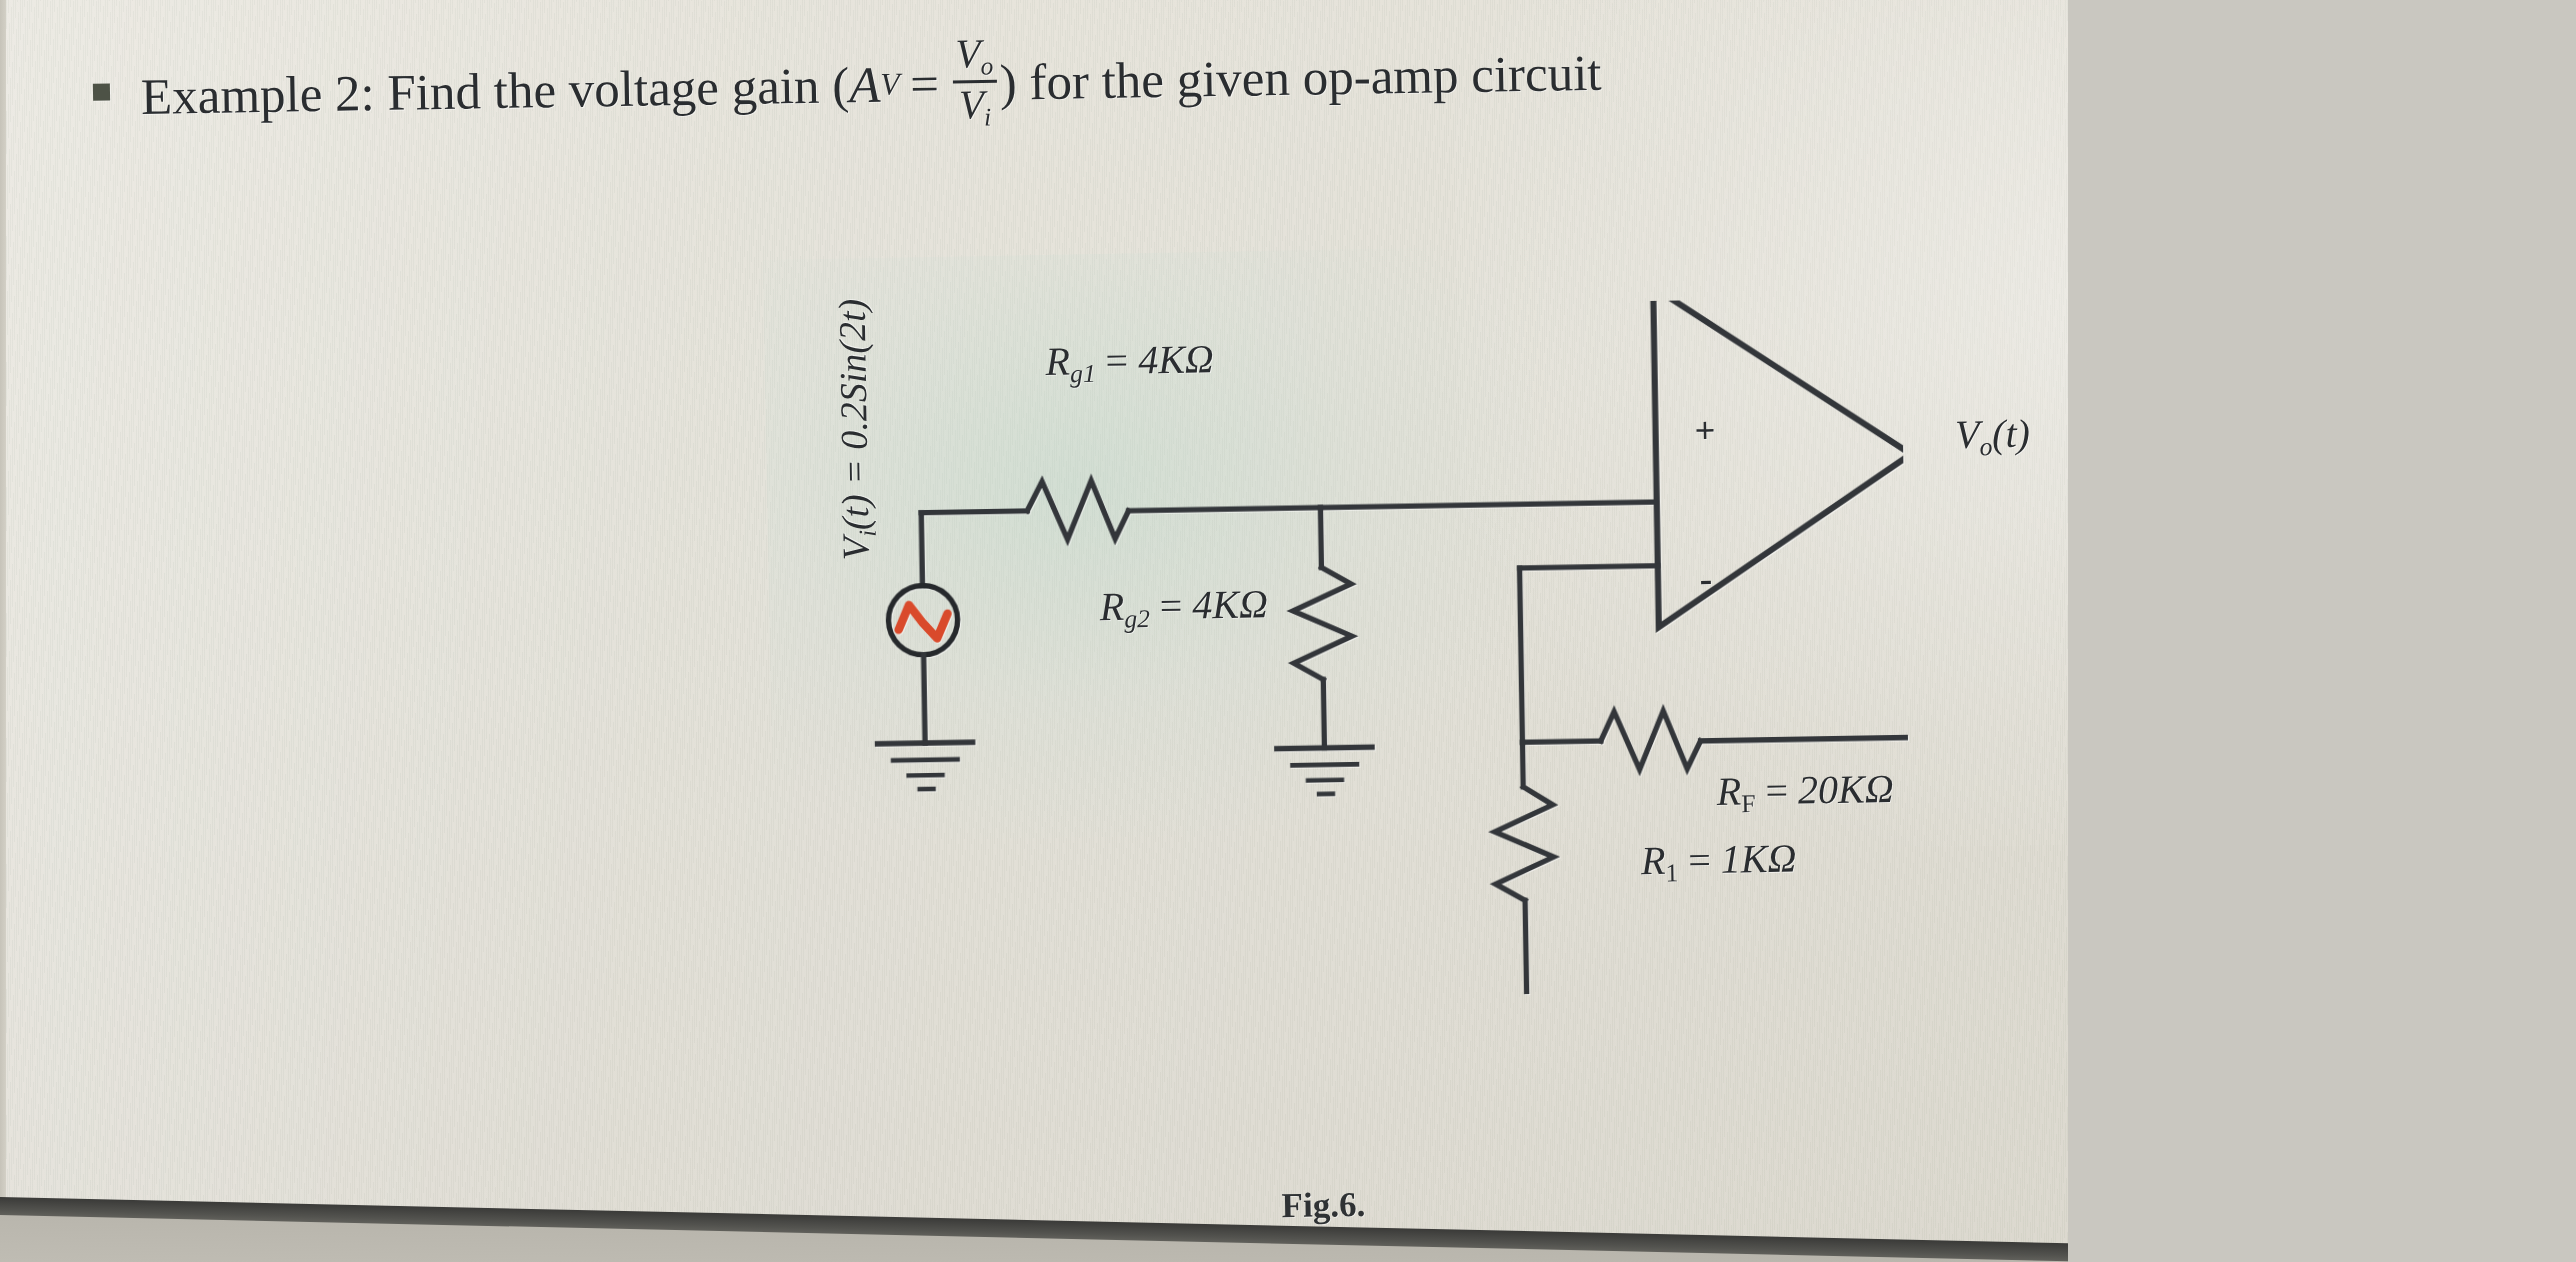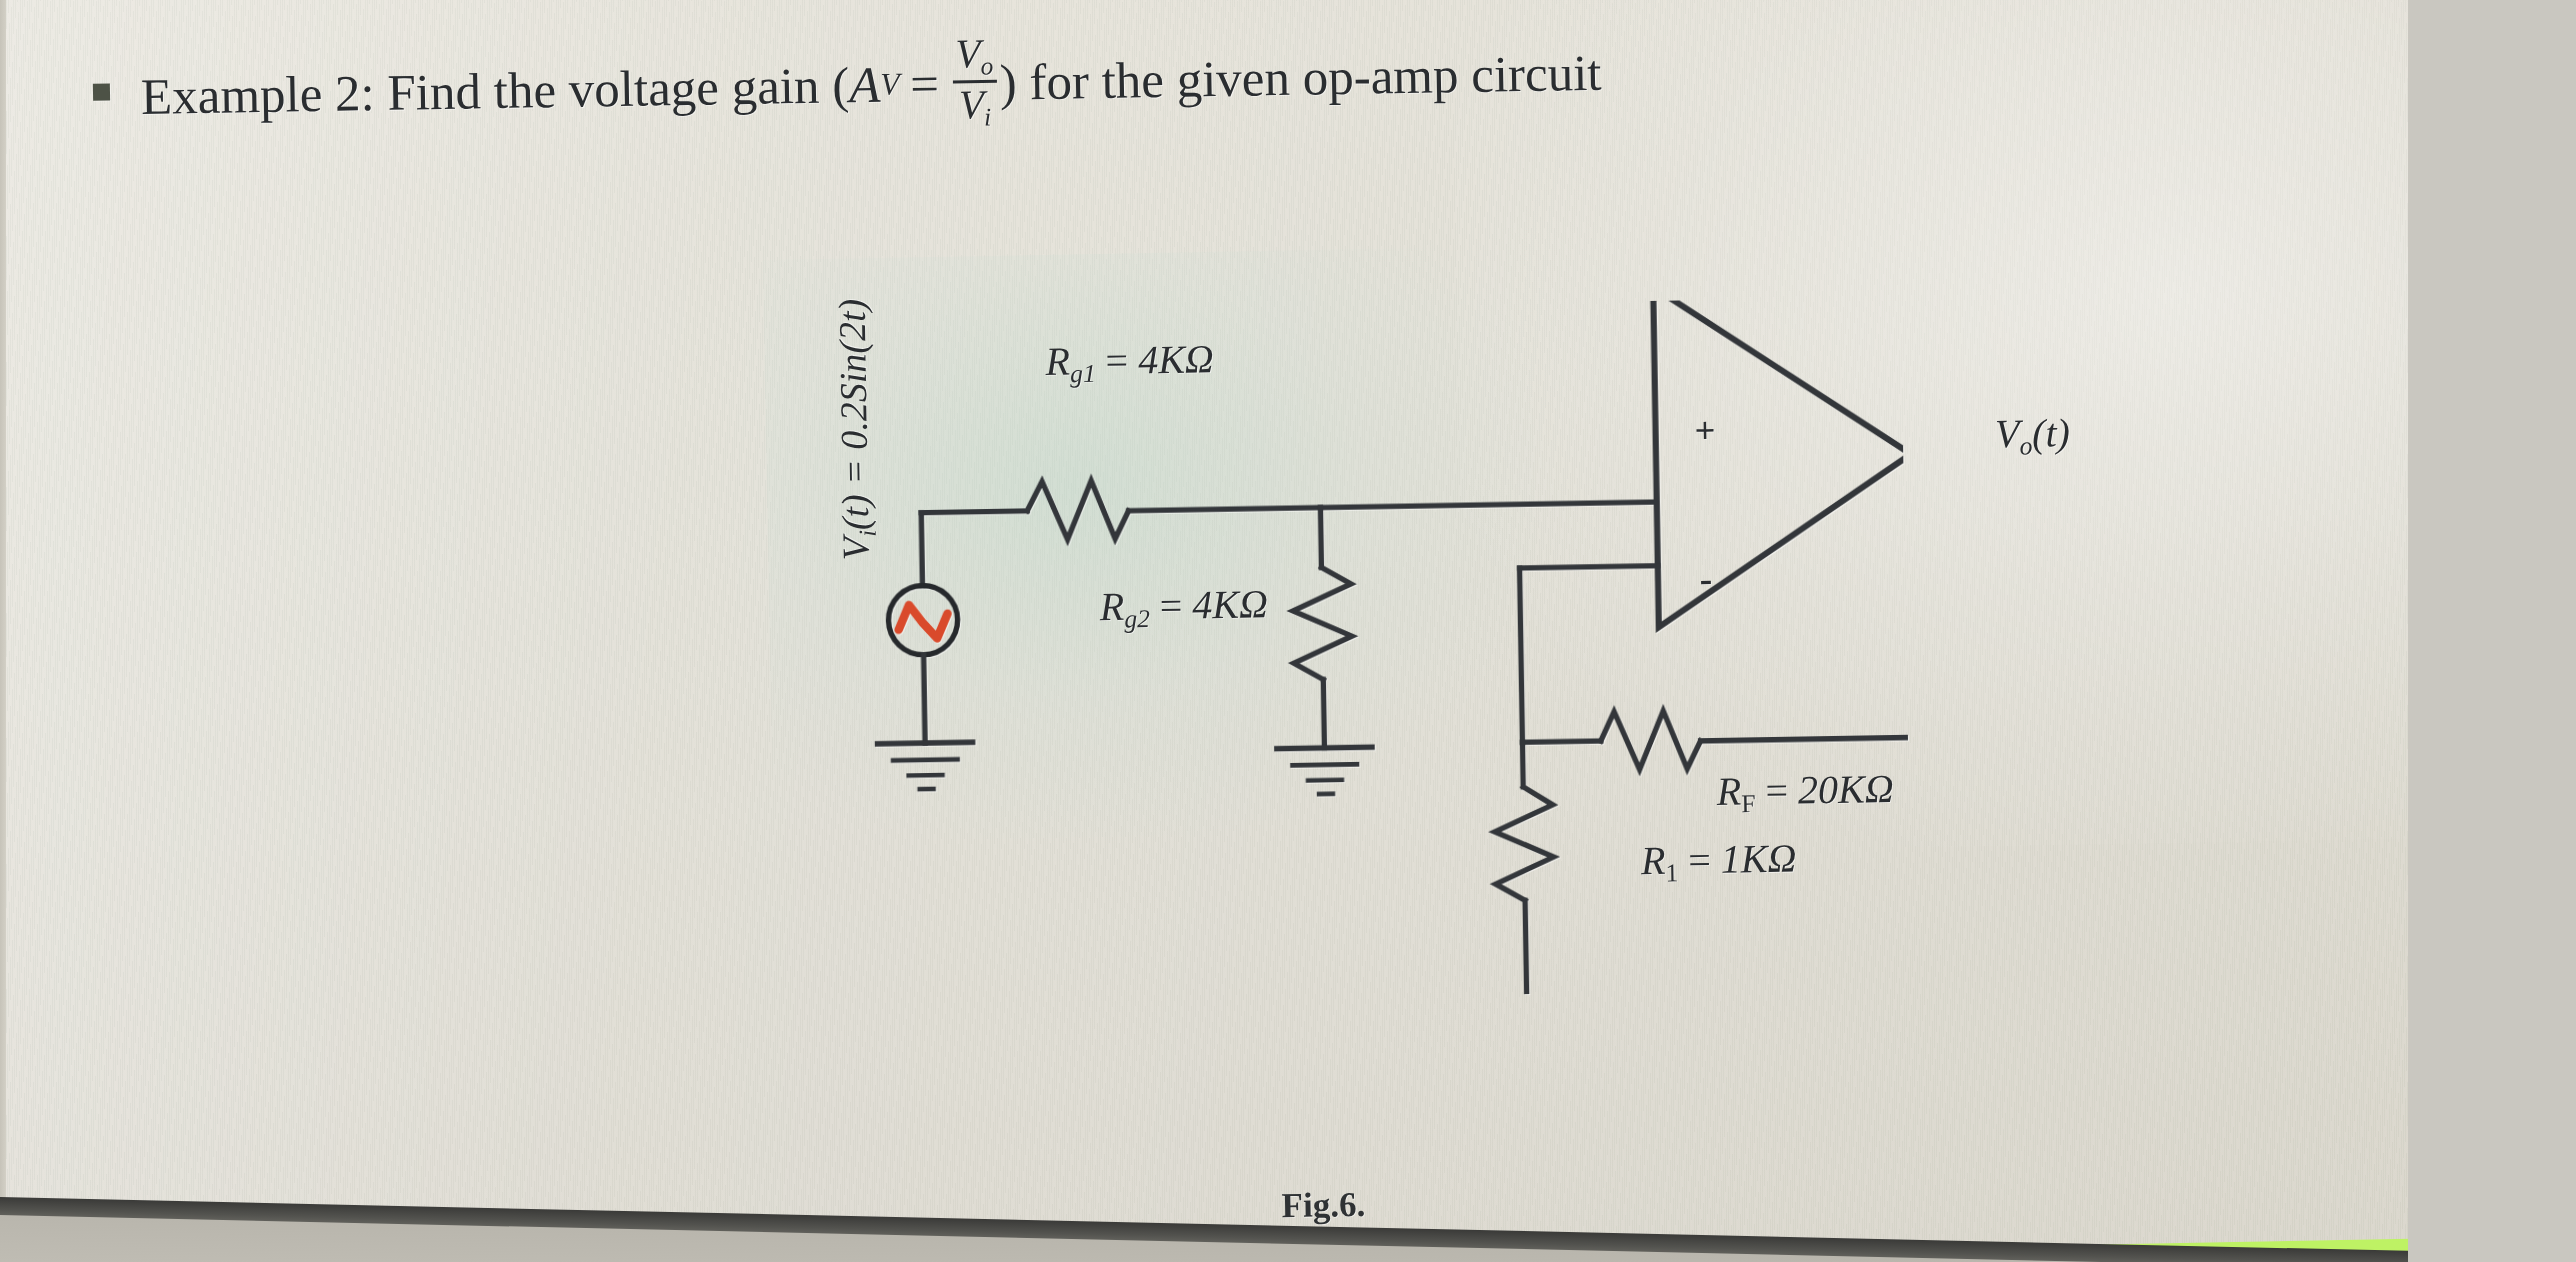--- a/index.html
+++ b/index.html
@@ -5,24 +5,24 @@
   html, body {
     margin: 0;
     padding: 0;
     background: #c9c7c0;
   }
   body {
     font-family: "Liberation Serif", serif;
   }
   #page {
     position: relative;
-    width: 2408px;
+    width: 2068px;
     height: 1263px;
     overflow: hidden;
-    background: #bef264;
+    background: #f97316;
   }
   
   #screen-surface {
     position: absolute;
     left: -31px;
     top: -46px;
     width: 2656px;
     height: 1305px;
     background:
       linear-gradient(100deg, rgba(255,255,255,0.28) 0%, rgba(255,255,255,0.06) 28%, rgba(255,255,255,0.00) 55%, rgba(210,205,192,0.30) 100%),
@@ -182,21 +182,21 @@
   }
   .lbl-math { font-style: italic; font-size: 40px; }
   .lbl-math .rm { font-style: normal; }
   .lbl-sub { font-size: 0.64em; vertical-align: -0.30em; font-style: italic; }
   .lbl-sub-rm { font-size: 0.64em; vertical-align: -0.30em; font-style: normal; }
 
   #label-rg1 { left: 1048px; top: 334px; }
   #label-rg2 { left: 1098px; top: 580px; }
   #label-rf  { left: 1712px; top: 775px; }
   #label-r1  { left: 1635px; top: 843px; }
-  #label-vo  { left: 1996px; top: 422px; }
+  #label-vo  { left: 1956px; top: 422px; }
 
   #label-vi {
     left: 833px;
     top: 553px;
     transform: rotate(-90deg);
     transform-origin: left top;
     font-size: 38px;
     font-style: italic;
   }
 

